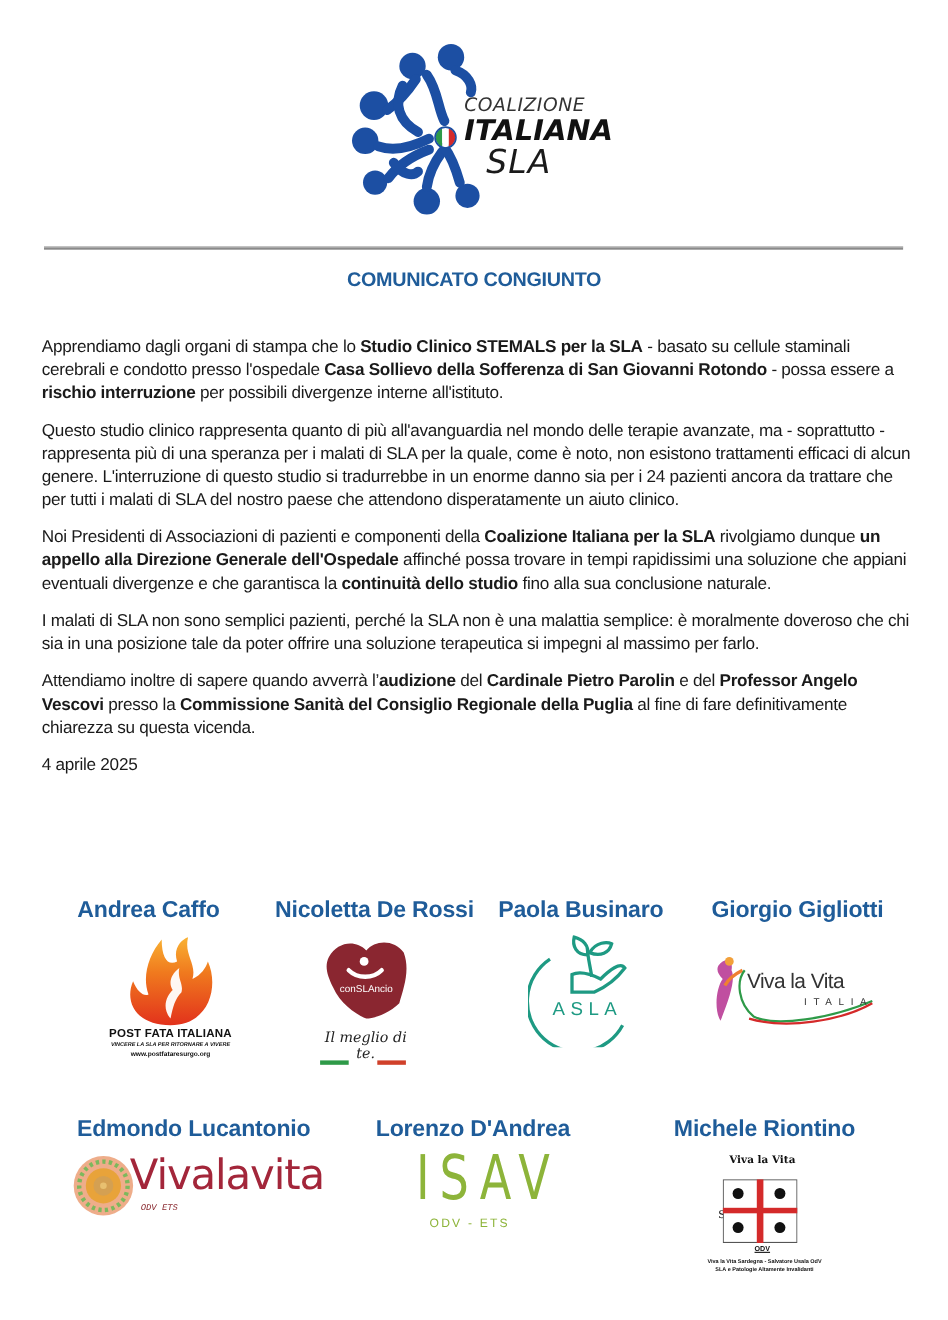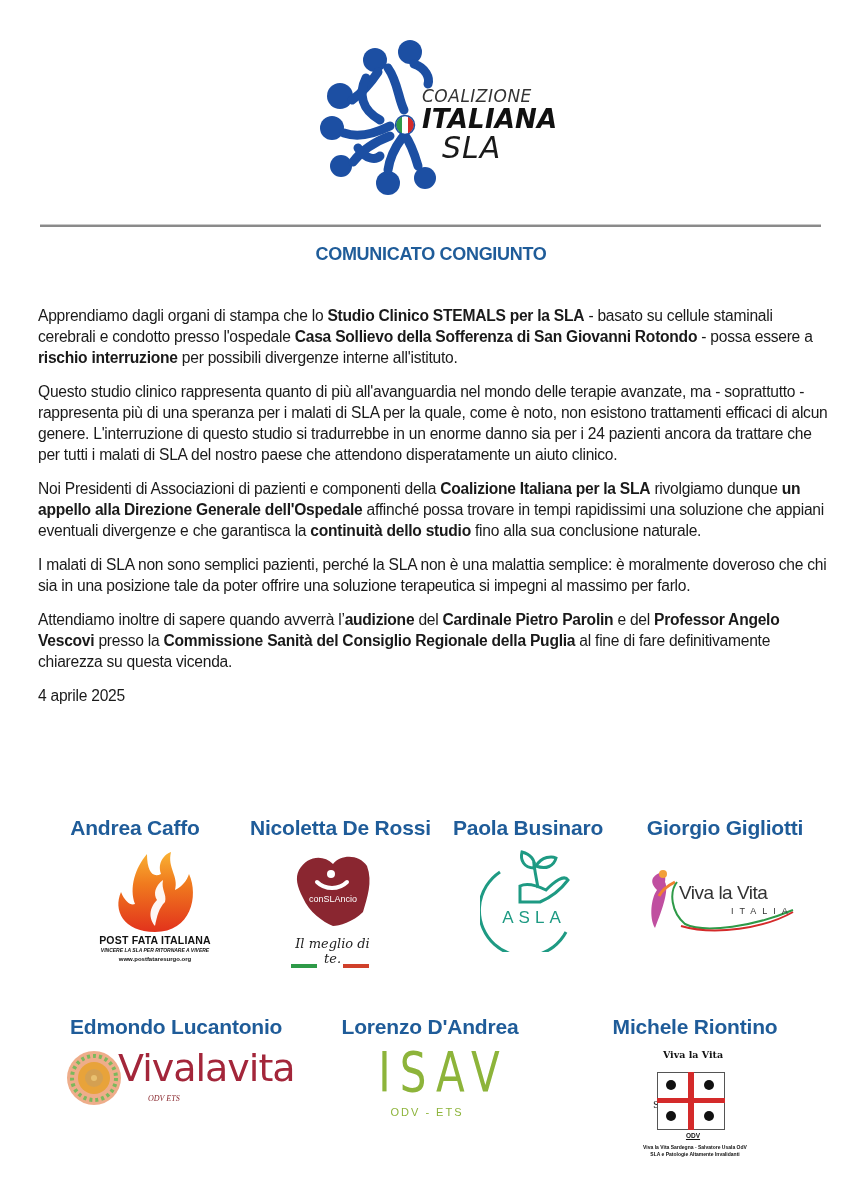--- a/index.html
+++ b/index.html
@@ -156,21 +156,21 @@
 
 <div class="logo-box" style="left:66px;top:1048px;width:210px;height:62px;">
   <svg width="56" height="56" viewBox="0 0 56 56" style="position:absolute;left:0;top:2px;">
     <circle cx="28" cy="28" r="27" fill="#e06a2a" opacity="0.55"></circle>
     <circle cx="28" cy="28" r="22" fill="none" stroke="#7cb85c" stroke-width="4" stroke-dasharray="3 3"></circle>
     <circle cx="28" cy="28" r="16" fill="#e8a33a"></circle>
     <circle cx="28" cy="28" r="9" fill="#d4a052"></circle>
     <circle cx="28" cy="28" r="3" fill="#e8c070"></circle>
   </svg>
   <div style="position:absolute;left:52px;top:-2px;font-family:'DejaVu Sans',sans-serif;font-size:38px;color:#a3263a;letter-spacing:-1px;font-weight:normal;white-space:nowrap;">Vivalavita</div>
-  <div style="position:absolute;left:62px;top:46px;font-family:Liberation Serif, serif;font-style:italic;font-size:8px;color:#8a2a30;margin-left:20px;">ODV ETS</div>
+  <div style="position:absolute;left:62px;top:46px;font-family:Liberation Mono, monospace;font-style:italic;font-size:8px;color:#8a2a30;">ODV ETS</div>
 </div>
 
 <div class="logo-box" style="left:362px;top:1042px;width:130px;height:80px;">
   <div style="position:absolute;left:0;top:0;width:130px;text-align:center;font-family:'DejaVu Sans',sans-serif;font-size:56px;line-height:60px;color:#8db43a;letter-spacing:12px;font-weight:normal;transform:scaleX(0.75);transform-origin:center;">ISAV</div>
   <div style="position:absolute;left:0;top:64px;width:130px;text-align:center;font-size:11px;color:#8db43a;letter-spacing:2px;">ODV - ETS</div>
 </div>
 
 <div class="logo-box" style="left:625px;top:1050px;width:140px;height:115px;">
   <div style="position:absolute;left:28px;top:0;width:80px;text-align:center;font-family:'DejaVu Serif',serif;font-weight:bold;font-size:9.5px;line-height:10px;color:#111;">Viva la Vita</div>
   <div style="position:absolute;left:28px;top:10px;width:80px;text-align:left;font-family:'DejaVu Serif',serif;font-weight:normal;font-size:9.5px;line-height:10px;color:#111;margin-top:40px;">Sardegna</div>

